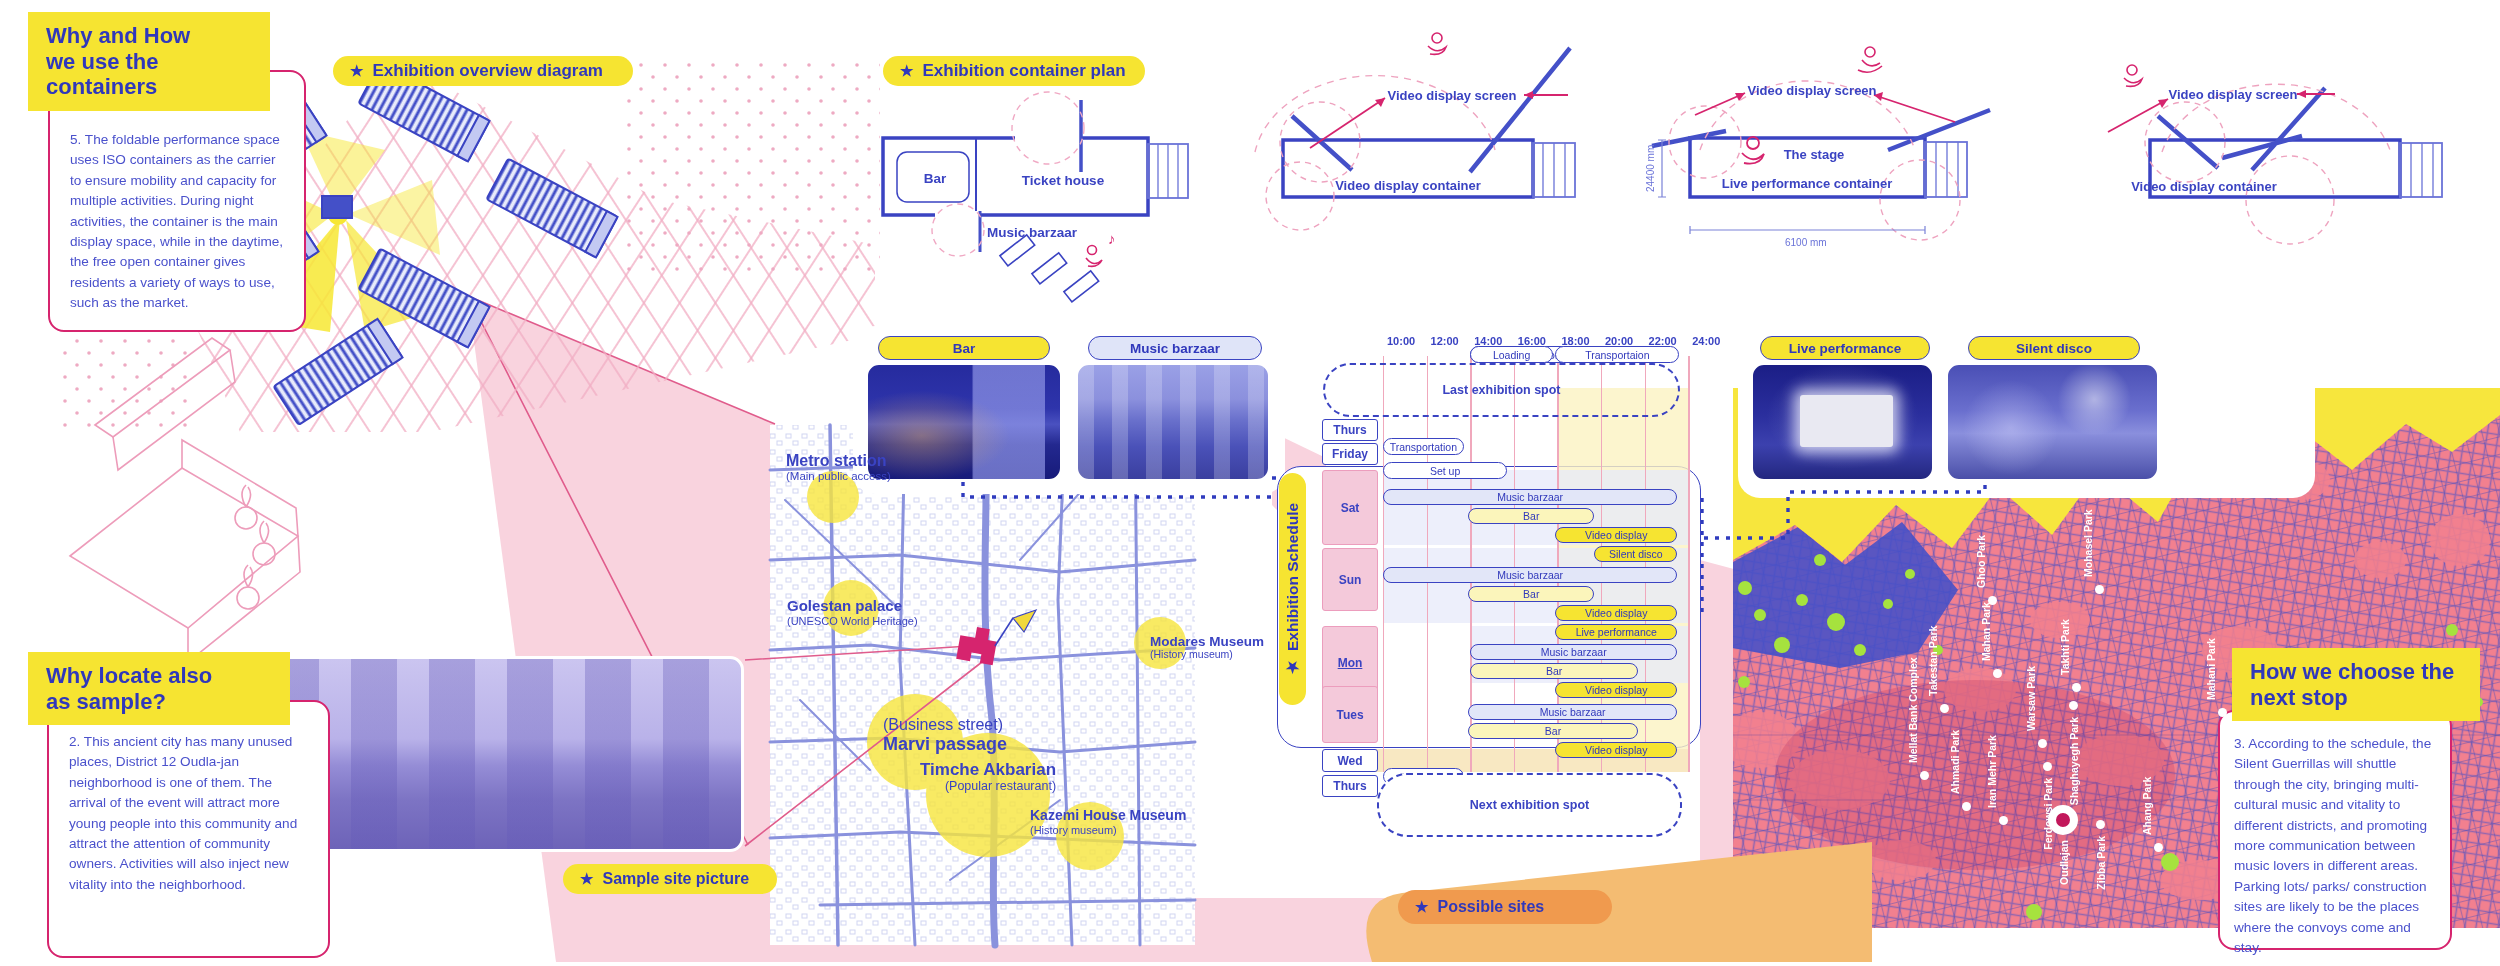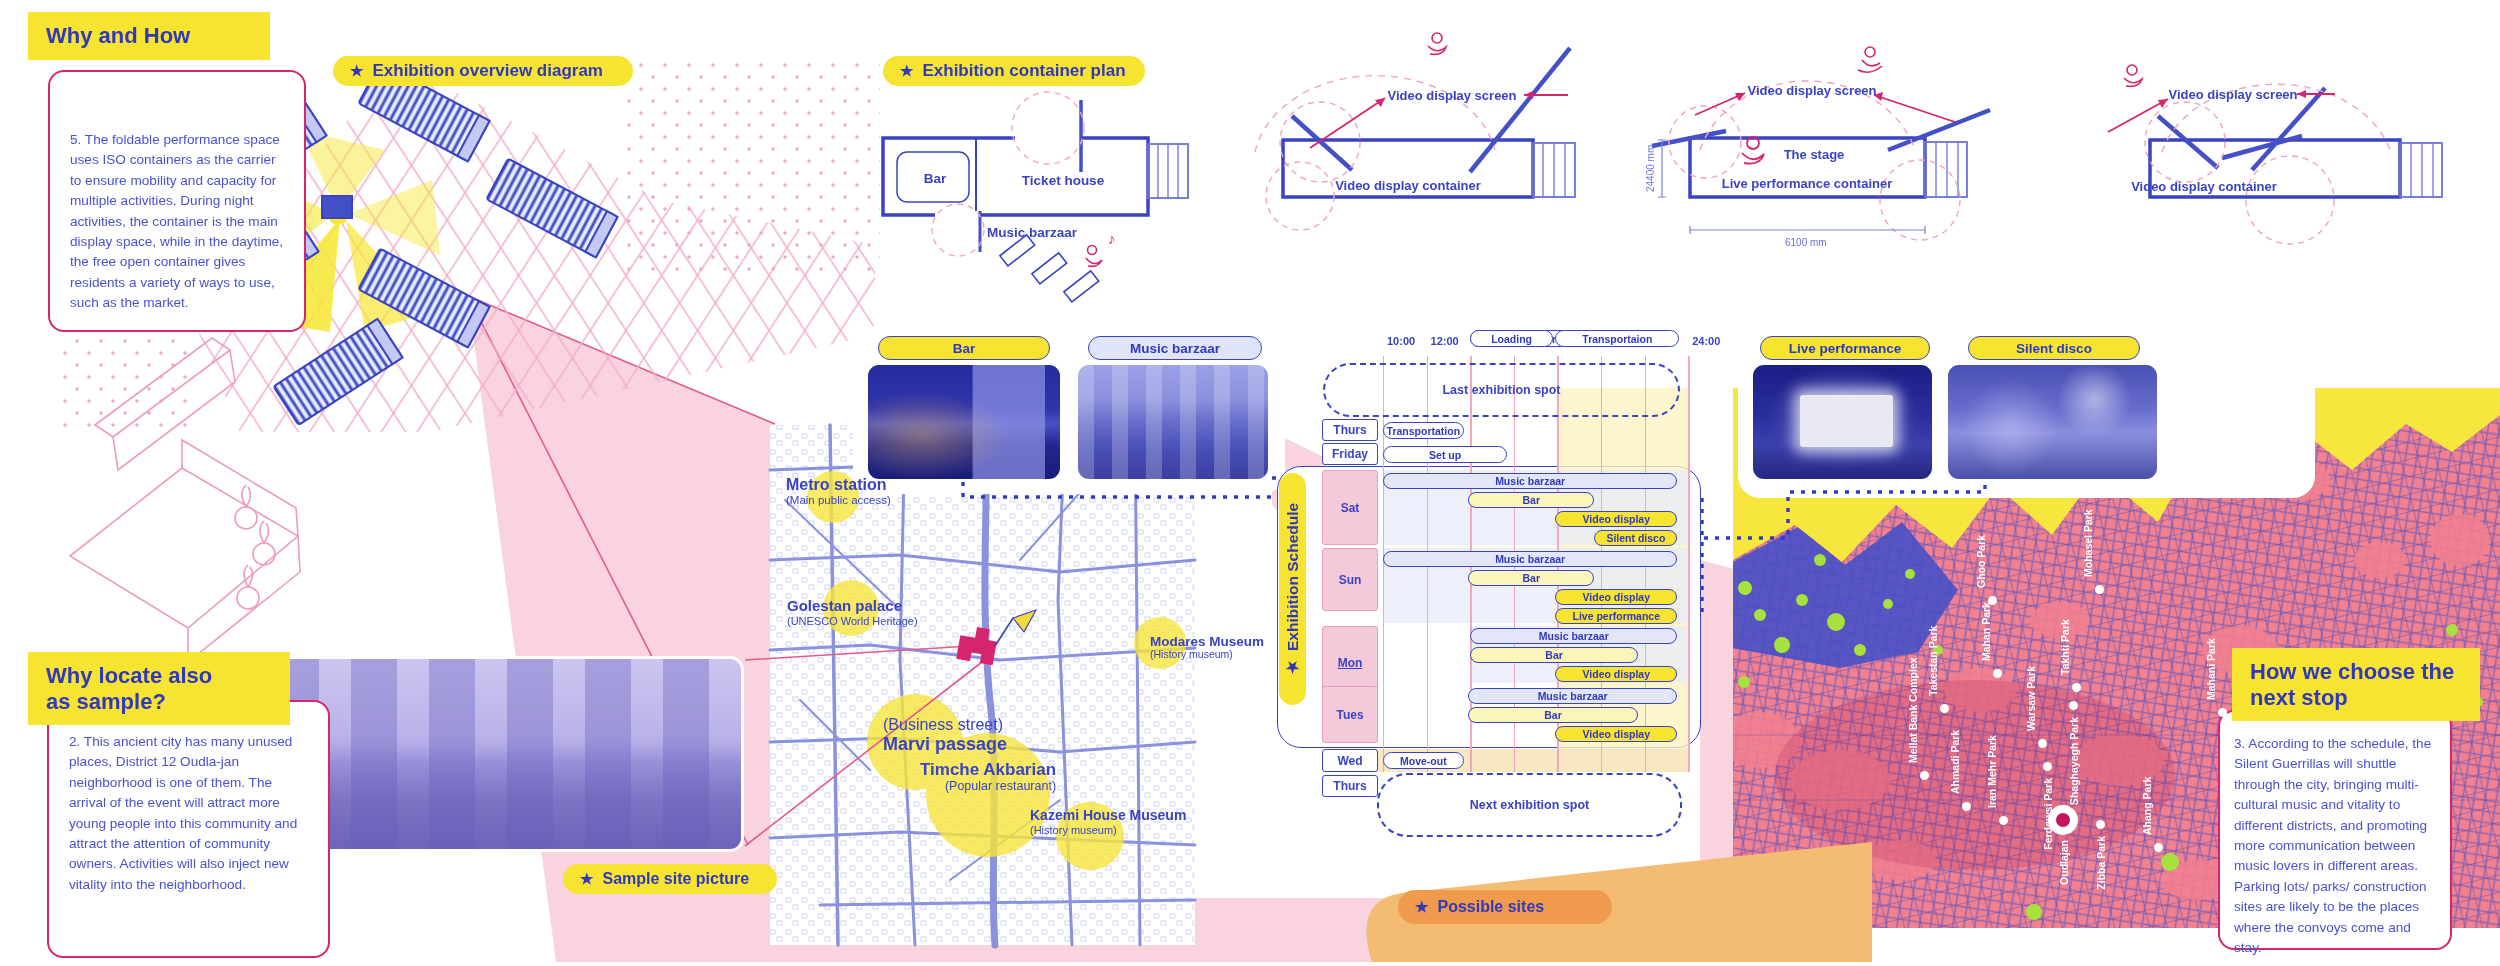--- a/index.html
+++ b/index.html
@@ -33,21 +33,21 @@
   #schedule{position:absolute;left:1277px;top:330px;width:460px;height:535px;z-index:5;}
   #schedule .sframe{position:absolute;left:0;top:136px;width:424px;height:282px;background:#fff;border:1.6px solid #3a43c2;border-radius:24px;box-sizing:border-box;}
   #schedule .band-yellow{position:absolute;left:280px;top:58px;width:132px;height:384px;background:#fbf3c2;opacity:.8;}
   #schedule .tint{position:absolute;background:#e7eaf9;opacity:.75;}
   #schedule .tint-wed{position:absolute;left:63px;top:419px;width:348px;height:23px;background:#f8e8c2;}
   .sgrid{position:absolute;width:1.4px;background:#f0a8bc;}
   .stime{position:absolute;color:#3a43c2;font-size:11px;font-weight:600;}
   .sday{position:absolute;left:45px;width:56px;display:flex;align-items:center;justify-content:center;color:#3a43c2;font-size:12px;font-weight:600;box-sizing:border-box;}
   .sday.white{background:#fff;border:1.4px solid #3a43c2;border-radius:3px;}
   .sday.pink{background:#f4c9da;border:1.4px solid #ec9dbd;border-radius:3px;}
-  .spill{position:absolute;display:flex;align-items:center;justify-content:center;border:1.5px solid #3a43c2;border-radius:10px;color:#3038bb;font-size:10.5px;font-weight:bold;box-sizing:border-box;white-space:nowrap;overflow:hidden;}
+  .spill{position:absolute;display:flex;align-items:center;justify-content:center;border:1.5px solid #3a43c2;border-radius:10px;color:#3038bb;font-size:10.5px;font-weight:normal;box-sizing:border-box;white-space:nowrap;overflow:hidden;margin-top:16px;}
   .v-outline{background:#fff;} .v-lav{background:#e2e6f8;} .v-pale{background:#fbf5bb;} .v-yellow{background:#f6e431;}
   .dash-box{position:absolute;border:2px dashed #3a43c2;color:#3a43c2;font-size:12.5px;font-weight:600;display:flex;align-items:center;justify-content:center;box-sizing:border-box;}
   .dash-box.last{left:46px;top:33px;width:357px;height:54px;border-radius:27px;}
   .dash-box.next{left:100px;top:443px;width:305px;height:64px;border-radius:30px;background:#fff;}
   .vpill{position:absolute;left:2px;top:143px;width:27px;height:232px;background:#f6e431;border-radius:14px;writing-mode:vertical-rl;transform:rotate(180deg);display:flex;align-items:center;justify-content:center;gap:7px;color:#3038bb;font-weight:bold;font-size:15.5px;}
   
   #map-markers{position:absolute;left:0;top:0;width:2500px;height:966px;z-index:5;pointer-events:none;}
   .mdot{position:absolute;width:9px;height:9px;border-radius:50%;background:#fff;}
   .mdot.cur{width:30px;height:30px;border:8px solid #fff;background:#c2185b;box-sizing:border-box;}
   .mlabel{position:absolute;color:#fff;font-size:10.5px;font-weight:bold;white-space:nowrap;}
@@ -447,20 +447,21 @@
   <div class="pill orange" style="left:1398px;top:890px;width:214px;height:34px;font-size:16px">
       <span class="star">★</span>
       <span>Possible sites</span>
     </div>
 
   <div class="note" style="left:48px;top:70px;width:258px;height:262px;z-index:4">
       <div class="body" style="padding-top:58px">5. The foldable performance space uses ISO containers as the carrier to ensure mobility and capacity for multiple activities.  During night activities, the container is the main display space, while in the daytime, the free open container gives residents a variety of ways to use, such as the market.</div>
     </div>
   <div class="ybox" style="left:28px;top:12px;width:206px">
       <div>Why and How</div>
+      <div>we use the containers</div>
     </div>
 
   <div class="note" style="left:47px;top:700px;width:283px;height:258px">
       <div class="body" style="padding-top:30px">2. This ancient city has many unused places, District 12 Oudla-jan neighborhood is one of them. The arrival of the event will attract more young people into this community and attract the attention of community owners. Activities will also inject new vitality into the neighborhood.</div>
     </div>
   <div class="ybox" style="left:28px;top:652px;width:226px;z-index:6">
       <div>Why locate also</div>
       <div>as sample?</div>
     </div>
 
@@ -477,21 +478,21 @@
   <div class="plan-label big" style="left:1032px;top:232px">Music barzaar</div>
   <div class="plan-label" style="left:1452px;top:95px">Video display screen</div>
   <div class="plan-label" style="left:1408px;top:185px">Video display container</div>
   <div class="plan-label" style="left:1812px;top:90px">Video display screen</div>
   <div class="plan-label" style="left:1814px;top:154px">The stage</div>
   <div class="plan-label" style="left:1807px;top:183px">Live performance container</div>
   <div class="plan-label" style="left:2233px;top:94px">Video display screen</div>
   <div class="plan-label" style="left:2204px;top:186px">Video display container</div>
 
   <div id="site-labels">
-      <div class="slabel" style="left: 786px; top: 476px;">
+      <div class="slabel" style="left: 786px; top: 452px;">
         <div class="nm" style="font-size: 16px;">Metro station</div>
         <div class="" style="font-size: 11.5px;">(Main public access)</div>
       </div>
       <div class="slabel" style="left: 787px; top: 598px;">
         <div class="nm" style="font-size: 15px;">Golestan palace</div>
         <div class="" style="font-size: 11px;">(UNESCO World Heritage)</div>
       </div>
       <div class="slabel" style="left: 883px; top: 716px;">
         <div class="" style="font-size: 16px;">(Business street)</div>
         <div class="nm" style="font-size: 18px;">Marvi passage</div>

